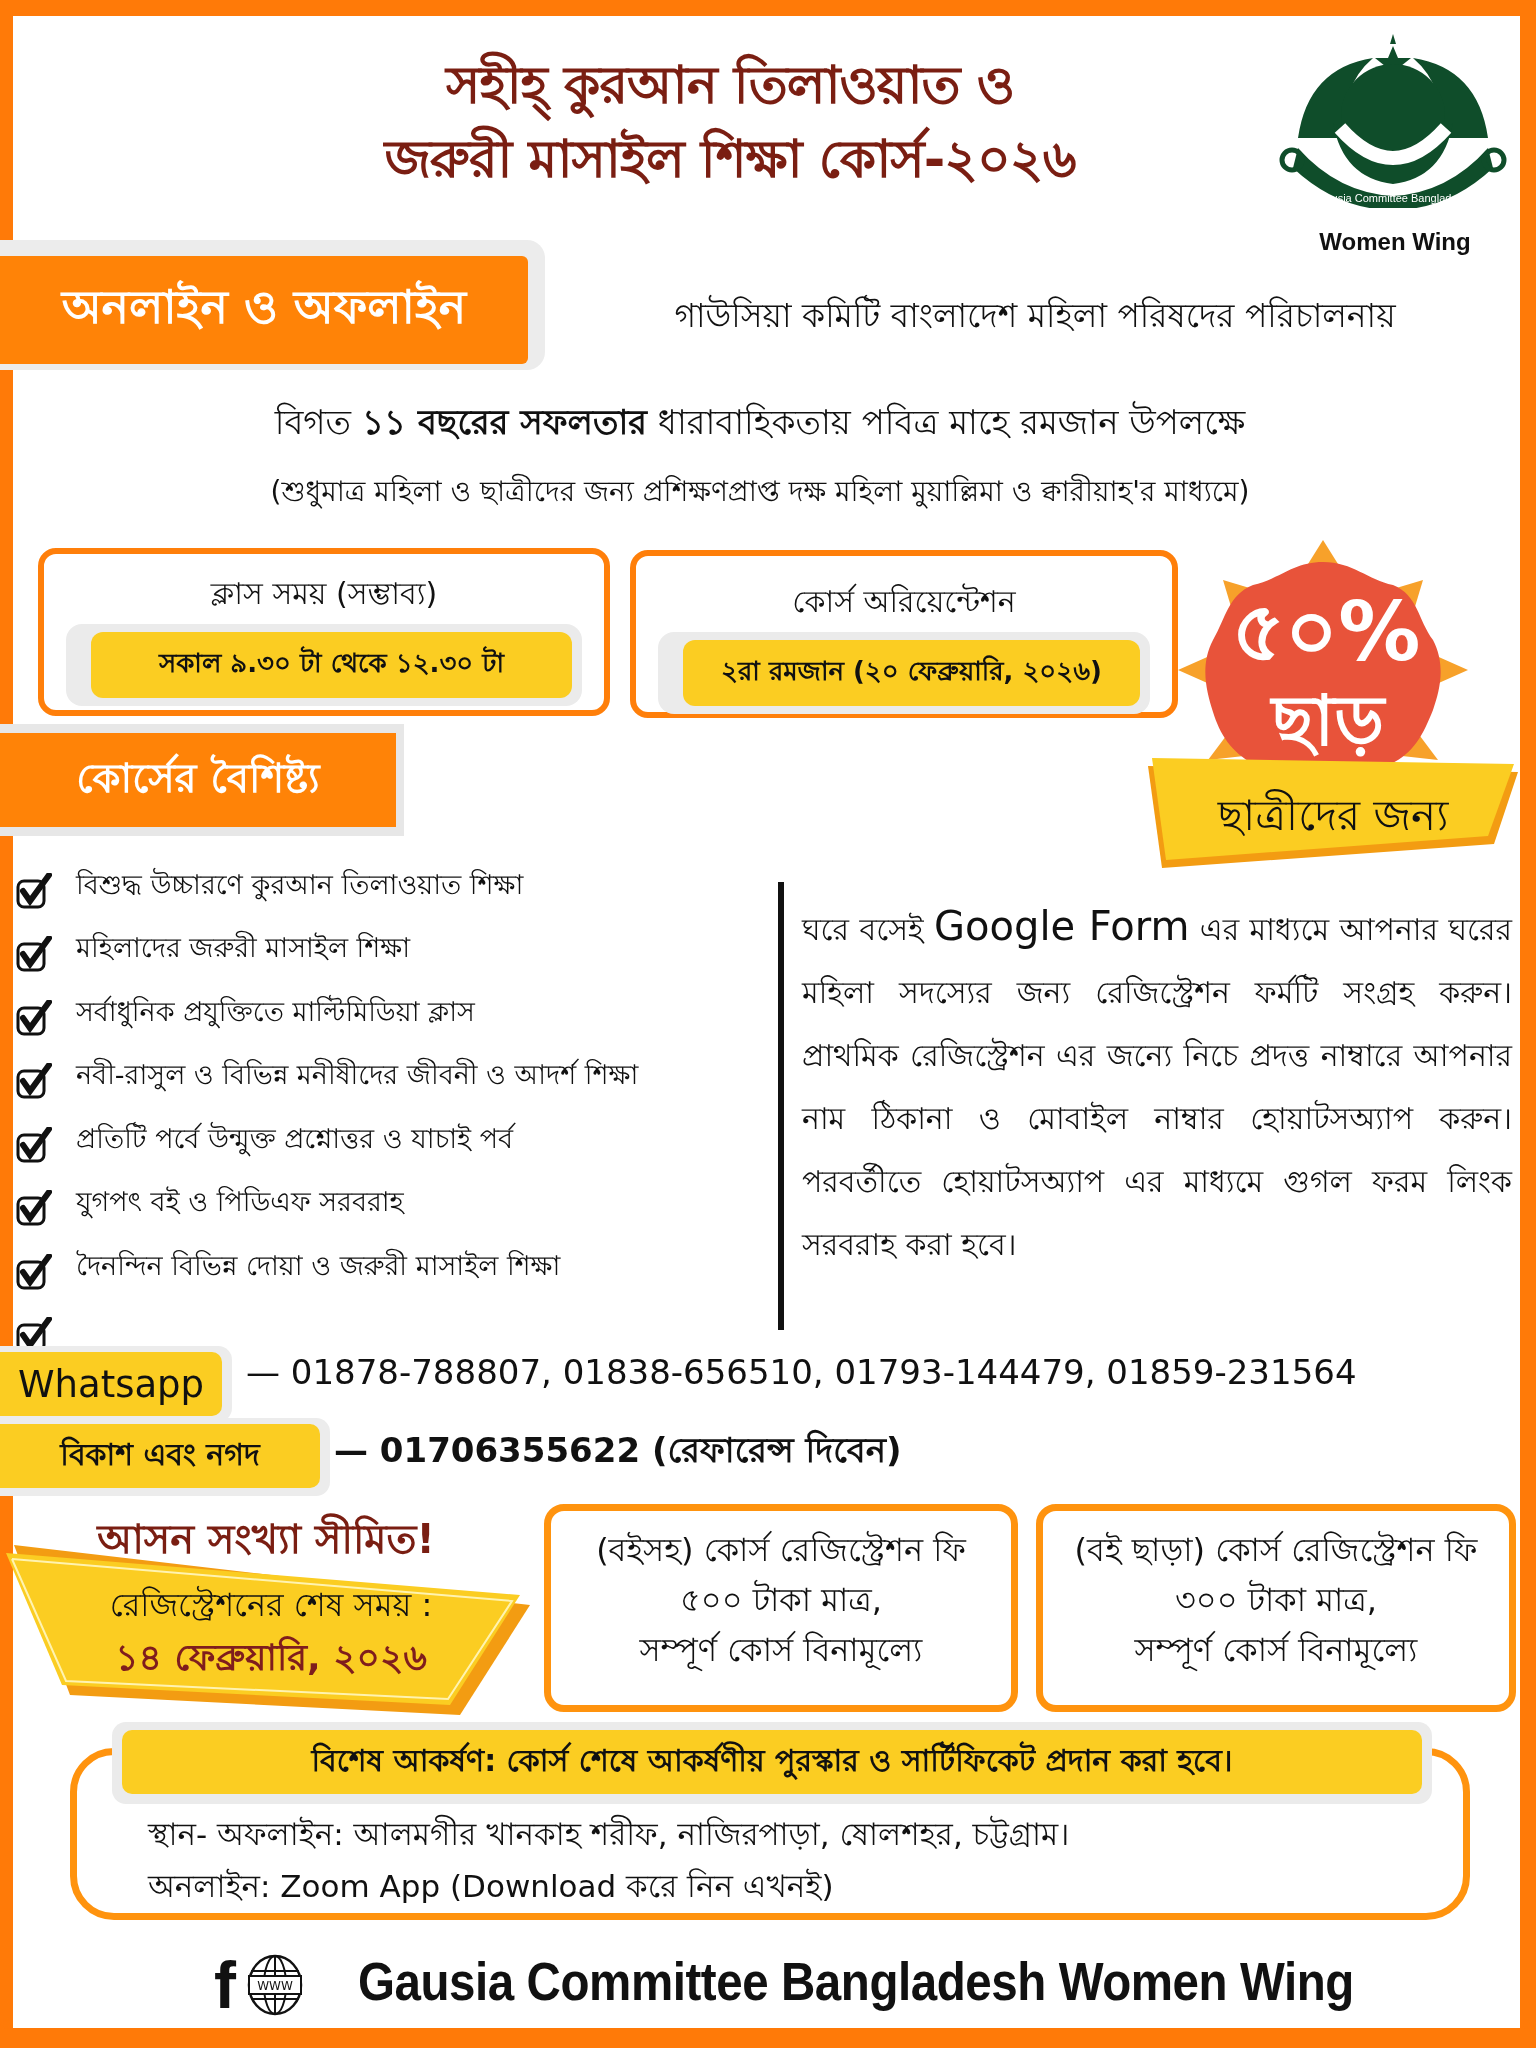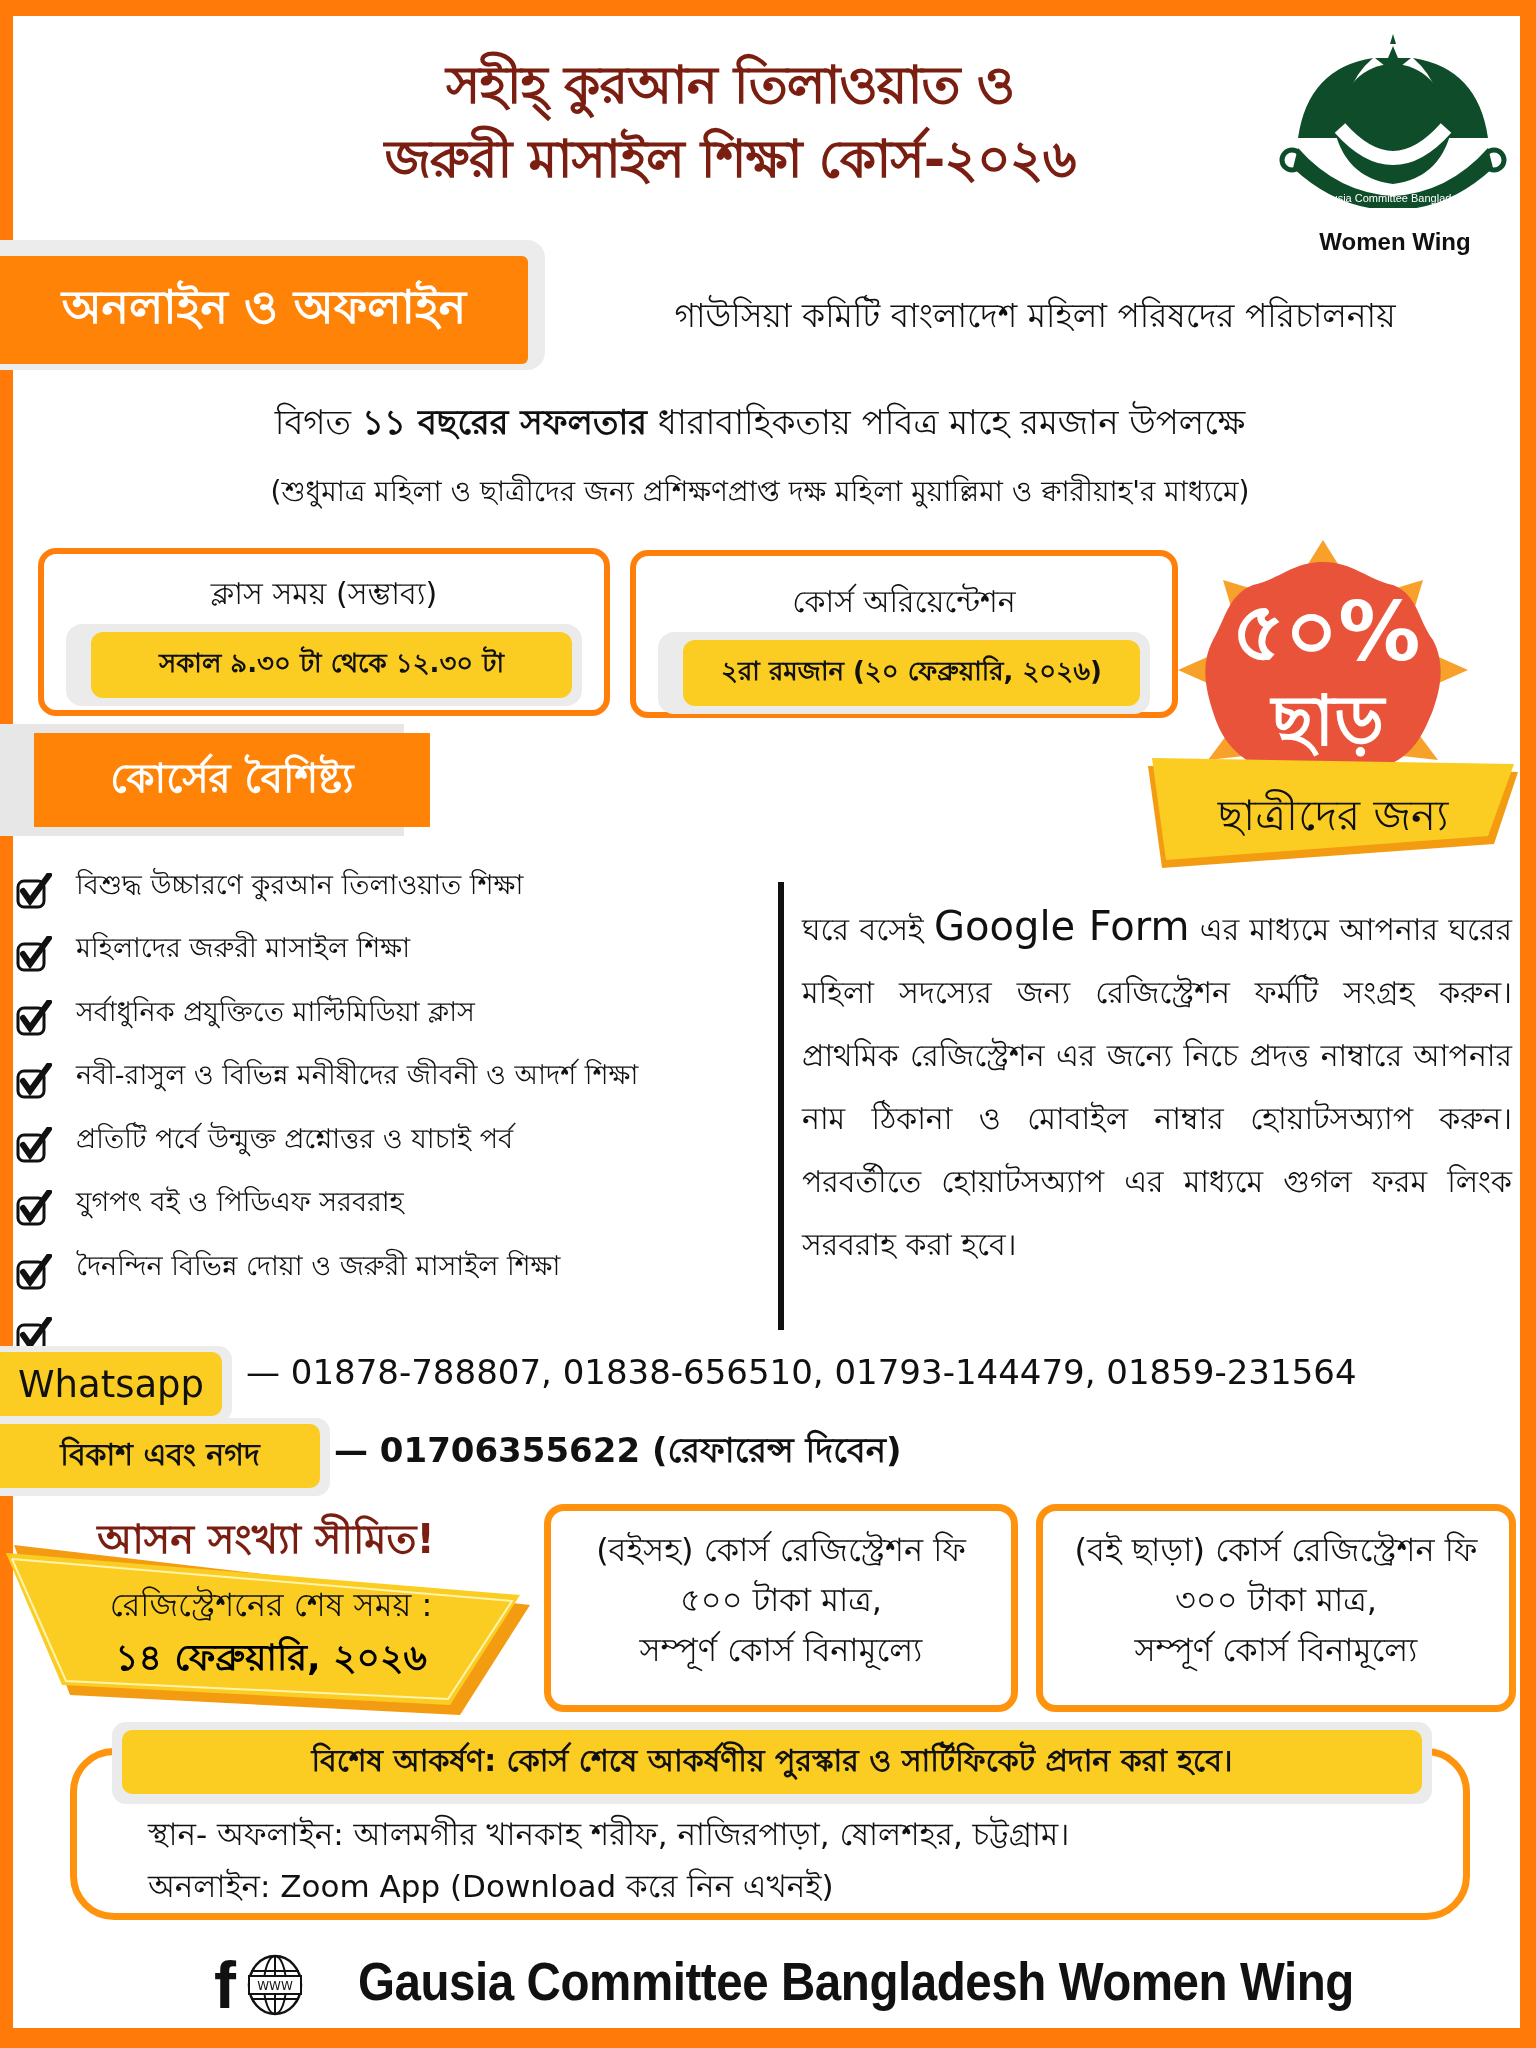--- a/index.html
+++ b/index.html
@@ -31,21 +31,21 @@
   .info-pill { position: absolute; left: 25px; right: 10px; top: 8px; height: 66px; background: #fbcd22; border-radius: 12px;
                display: flex; align-items: center; justify-content: center; font-weight: bold; font-size: 26px; }
 
   
   .badge { left: 1178px; top: 540px; width: 290px; height: 260px; }
   .student-tag { left: 1148px; top: 752px; width: 370px; height: 118px; }
 
   
   .feat-shadow { left: 0; top: 724px; width: 404px; height: 112px; background: #e7e7e7; }
   .feat-head { left: 0; top: 733px; width: 396px; height: 94px; background: #ff8307; color: #fff; font-size: 40px; font-weight: bold;
-               display: flex; align-items: center; justify-content: center; margin-left: 34px; }
+               display: flex; align-items: center; justify-content: center; }
   .feat-list { left: 16px; top: 845px; width: 760px; }
   .feat-item { display: flex; align-items: flex-end; height: 63.5px; }
   .chk { width: 36px; height: 36px; margin-right: 24px; flex: none; }
   .feat-text { font-size: 27px; white-space: nowrap; }
 
   .divider { left: 778px; top: 882px; width: 6px; height: 448px; background: #111; }
   .reg-para { left: 802px; top: 895px; width: 710px; font-size: 30px; line-height: 63px; text-align: justify; }
   .reg-para .en { font-family: "DejaVu Sans", sans-serif; font-size: 40px; }
 
   
@@ -53,21 +53,21 @@
   .pill-y { background: #fbcd22; border-radius: 0 10px 10px 0; display: flex; align-items: center; justify-content: center; }
   .wa-label { font-size: 37px; font-family: "DejaVu Sans", sans-serif; }
   .bk-label { font-size: 30px; font-weight: bold; }
   .wa-nums { left: 246px; top: 1352px; font-size: 34px; white-space: nowrap; }
   .bk-nums { left: 334px; top: 1424px; font-size: 34px; font-weight: bold; white-space: nowrap; }
 
   
   .seats-title { left: 56px; top: 1508px; width: 420px; text-align: center; color: #7a1e12; font-weight: bold; font-size: 40px; }
   .deadline-shape { left: 0; top: 1545px; width: 530px; height: 170px; }
   .deadline-l1 { left: 36px; top: 1580px; width: 470px; text-align: center; font-size: 32px; }
-  .deadline-l2 { left: 36px; top: 1630px; width: 470px; text-align: center; font-size: 36px; font-weight: bold; color: #000000; }
+  .deadline-l2 { left: 36px; top: 1630px; width: 470px; text-align: center; font-size: 36px; font-weight: bold; color: #7f1d1d; }
 
   .fee-box { border: 7px solid #ff930e; border-radius: 20px; background: #fff; text-align: center; font-size: 32px; line-height: 50px; padding-top: 14px; }
 
   
   .venue-box { left: 70px; top: 1748px; width: 1400px; height: 172px; border: 7px solid #ff930e; border-radius: 44px; background: #fff; }
   .special-shadow { left: 112px; top: 1722px; width: 1320px; height: 82px; background: #ebebeb; border-radius: 14px; }
   .special { left: 122px; top: 1730px; width: 1300px; height: 64px; background: #fbcd22; border-radius: 10px;
              display: flex; align-items: center; justify-content: center; font-size: 30px; font-weight: bold; white-space: nowrap; }
   .venue-l1 { left: 148px; top: 1810px; font-size: 31px; white-space: nowrap; }
   .venue-l2 { left: 148px; top: 1862px; font-size: 31px; white-space: nowrap; }

